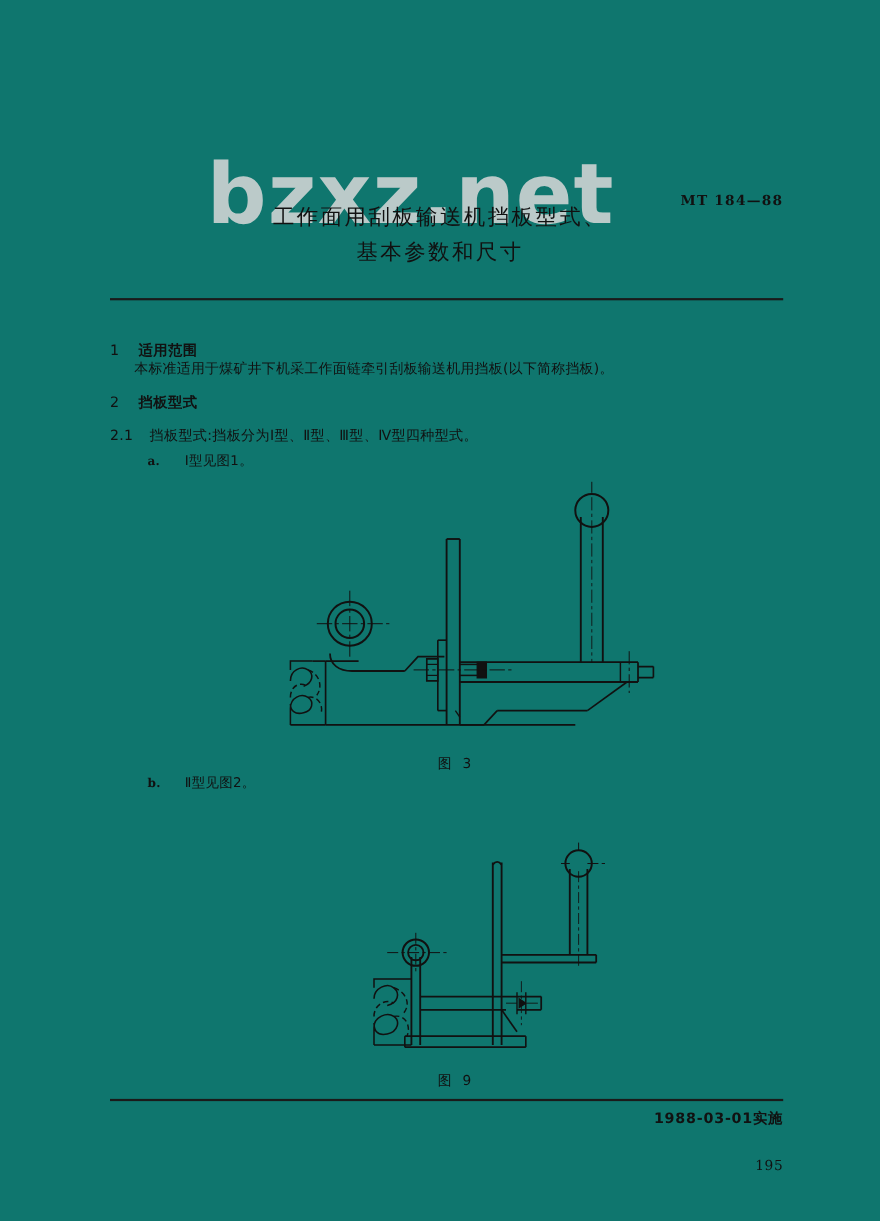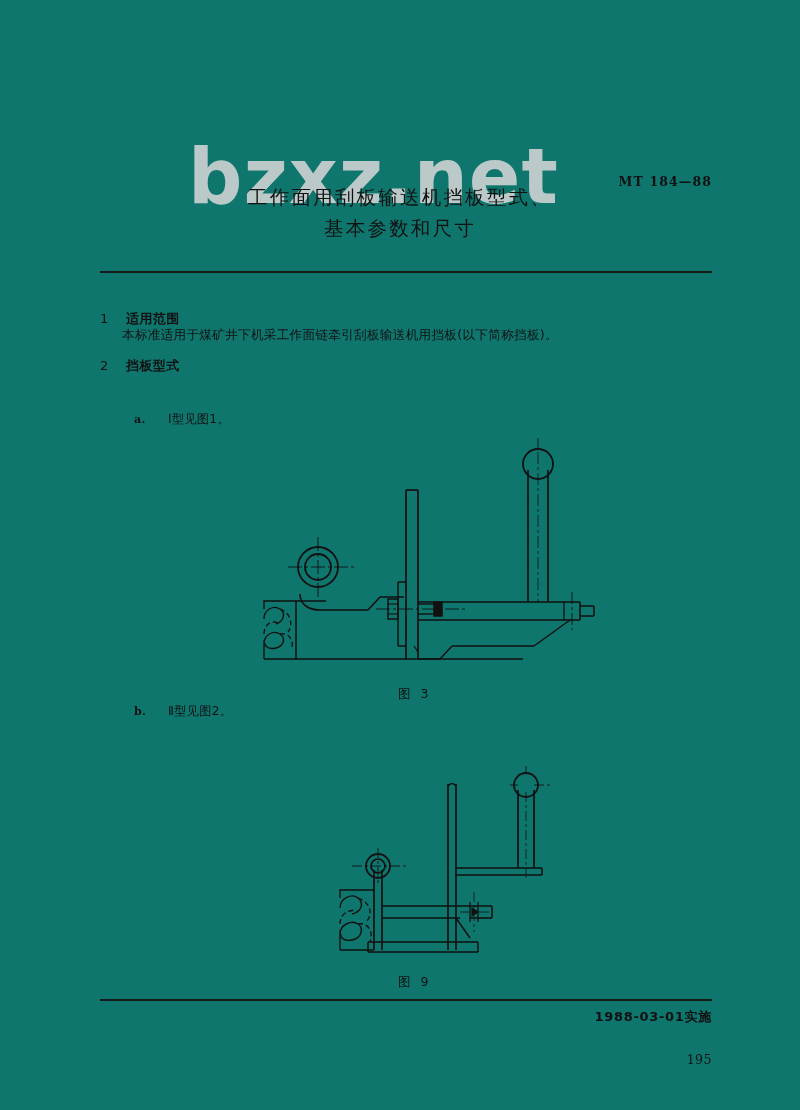--- a/index.html
+++ b/index.html
@@ -190,20 +190,23 @@
   <div class="body-text sec-head" id="sec1-head">
     <span class="num">1</span><span>适用范围</span>
   </div>
 
   <div class="body-text para" id="sec1-para">本标准适用于煤矿井下机采工作面链牵引刮板输送机用挡板(以下简称挡板)。</div>
 
   <div class="body-text sec-head" id="sec2-head">
     <span class="num">2</span><span>挡板型式</span>
   </div>
 
+  <div class="body-text clause" id="cl21">
+    <span class="num">2.1</span><span>挡板型式:挡板分为Ⅰ型、Ⅱ型、Ⅲ型、Ⅳ型四种型式。</span>
+  </div>
 
   <div class="body-text sub-item" id="cl21a">
     <span class="ltr">a.</span><span>Ⅰ型见图1。</span>
   </div>
 
   <div class="fig-wrap" id="fig1-wrap">
     <svg width="420" height="245" viewBox="0 0 420 245" fill="none" stroke="#111" stroke-width="1.5" stroke-linejoin="miter" stroke-linecap="butt">
       <g>
 
         <path d="M 56 167 L 68 167" stroke-width="1.5"></path>

